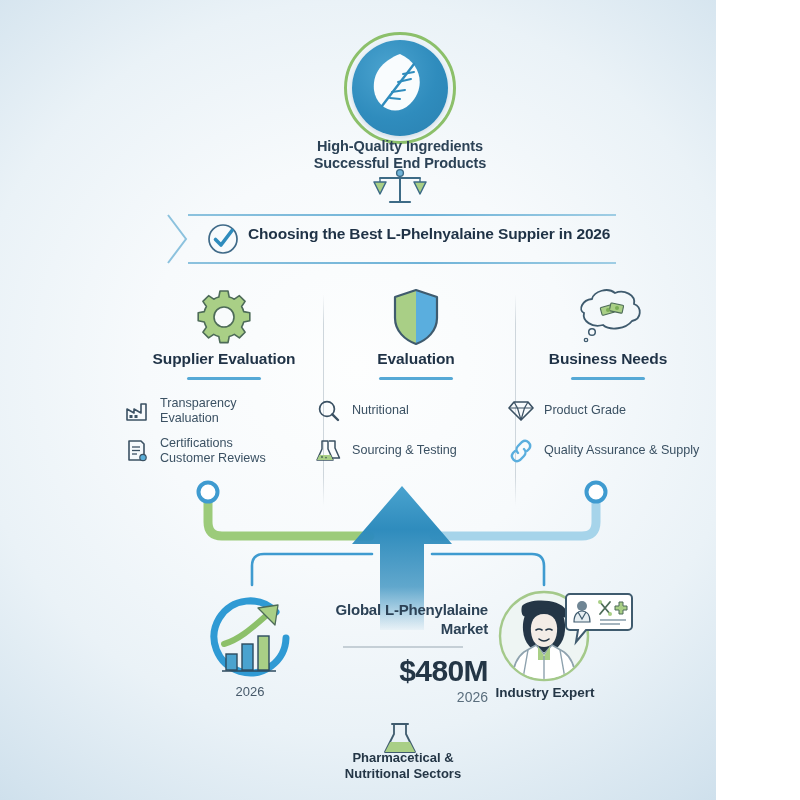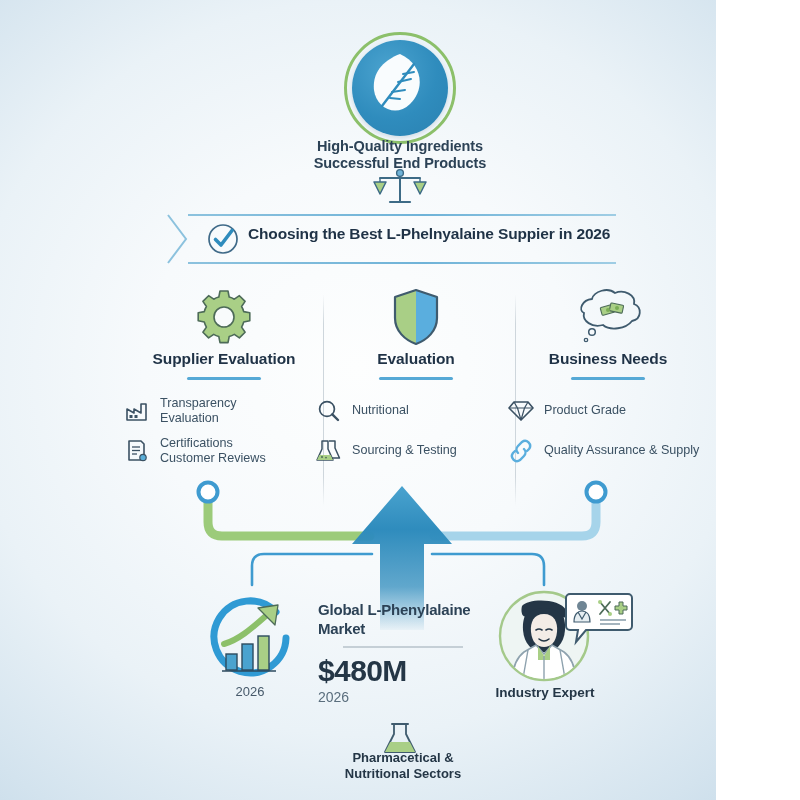--- a/index.html
+++ b/index.html
@@ -91,21 +91,21 @@
   .divider {
     position: absolute; top: 8px; width: 1px; height: 212px;
     background: linear-gradient(180deg, rgba(200,208,214,0) 0%, #ced6dc 14%, #ced6dc 86%, rgba(200,208,214,0) 100%);
   }
 
   
   #flow { left: 0; top: 470px; width: 800px; height: 160px; }
 
   
   #bottom { left: 0; top: 580px; width: 800px; height: 150px; }
-  #market-block { left: 318px; top: 20px; width: 170px; text-align: left; }
+  #market-block { left: 318px; top: 20px; width: 170px; text-align: right; }
   #market-title {
     font-size: 15px; font-weight: bold; color: #2c4256; line-height: 19px;
     letter-spacing: -0.2px;
   }
   #market-rule {
     width: 120px; height: 1.5px; margin: 8px auto 6px;
     background: #c5cfd6;
   }
   #market-value {
     font-size: 30px; font-weight: bold; color: #243646; letter-spacing: -0.6px;

